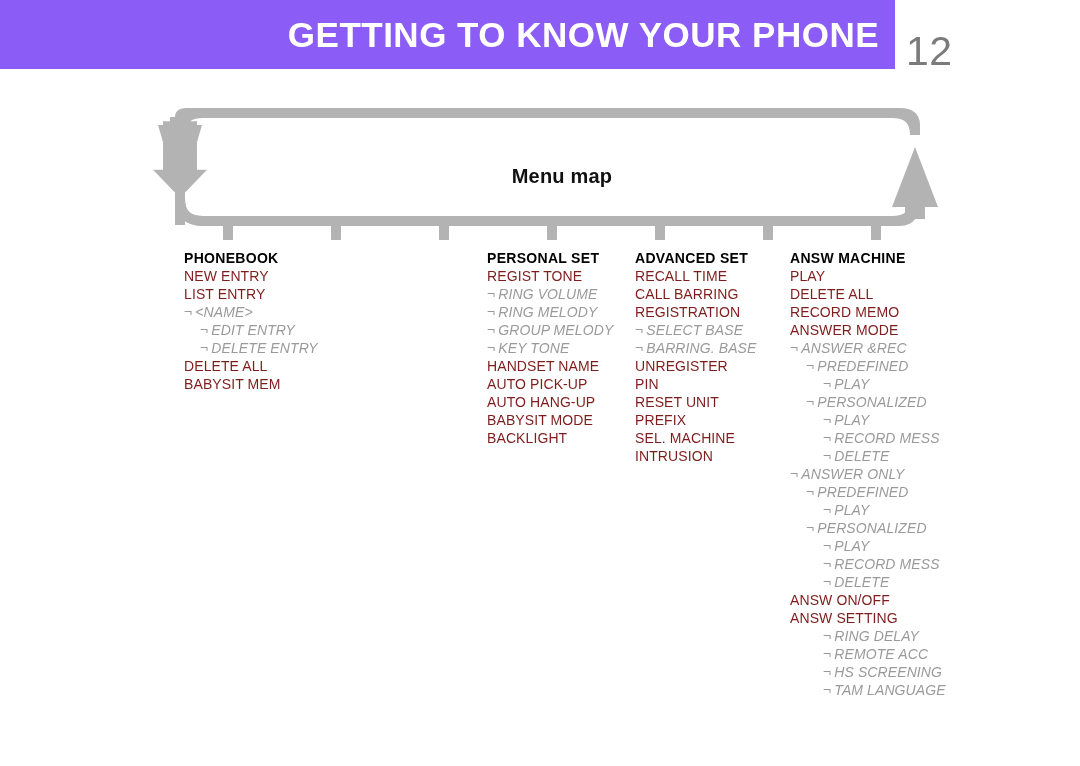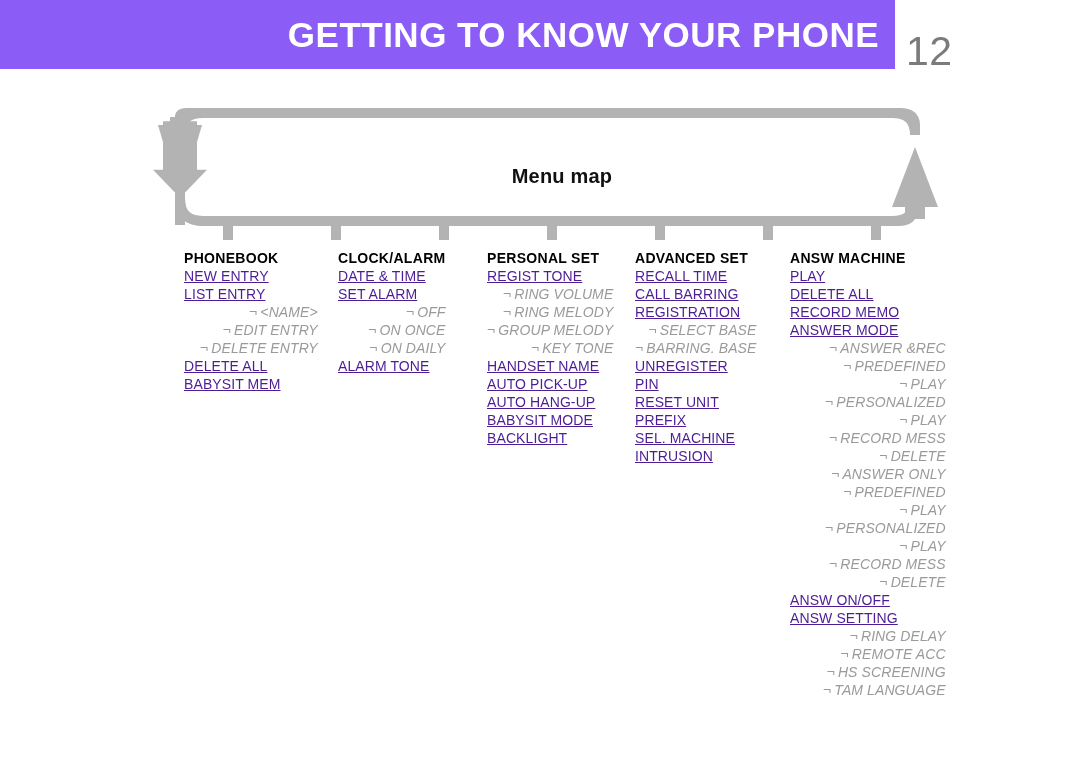--- a/index.html
+++ b/index.html
@@ -102,28 +102,26 @@
     height: 18px;
     letter-spacing: 0.1px;
   }
   .mi-head {
     font-weight: bold;
     color: #000000;
     letter-spacing: 0.3px;
   }
   .mi-main {
     font-weight: normal;
-    color: #4c1d95;
-    text-decoration: underline;
+    color: #7f1d1d;
   }
   .mi-sub {
     font-style: italic;
     color: #9a9a9a;
     font-weight: normal;
-    text-align: right;
   }
   .mi-sub .arr {
     font-style: normal;
     display: inline-block;
     margin-right: 3px;
   }
   .lvl-1 { padding-left: 0px; }
   .lvl-2 { padding-left: 16px; }
   .lvl-3 { padding-left: 33px; }
 </style>
@@ -184,29 +182,20 @@
 <div id="columns">
   <div class="column col-0">
       <span class="mi mi-head">PHONEBOOK</span>
       <span class="mi mi-main">NEW ENTRY</span>
       <span class="mi mi-main">LIST ENTRY</span>
       <span class="mi mi-sub lvl-1"><span class="arr">¬</span><span>&lt;NAME&gt;</span></span>
       <span class="mi mi-sub lvl-2"><span class="arr">¬</span><span>EDIT ENTRY</span></span>
       <span class="mi mi-sub lvl-2"><span class="arr">¬</span><span>DELETE ENTRY</span></span>
       <span class="mi mi-main">DELETE ALL</span>
       <span class="mi mi-main">BABYSIT MEM</span>
-    </div>
-  <div class="column col-1">
-      <span class="mi mi-head">CLOCK/ALARM</span>
-      <span class="mi mi-main">DATE &amp; TIME</span>
-      <span class="mi mi-main">SET ALARM</span>
-      <span class="mi mi-sub lvl-1"><span class="arr">¬</span><span>OFF</span></span>
-      <span class="mi mi-sub lvl-1"><span class="arr">¬</span><span>ON ONCE</span></span>
-      <span class="mi mi-sub lvl-1"><span class="arr">¬</span><span>ON DAILY</span></span>
-      <span class="mi mi-main">ALARM TONE</span>
     </div>
   <div class="column col-2">
       <span class="mi mi-head">PERSONAL SET</span>
       <span class="mi mi-main">REGIST TONE</span>
       <span class="mi mi-sub lvl-1"><span class="arr">¬</span><span>RING VOLUME</span></span>
       <span class="mi mi-sub lvl-1"><span class="arr">¬</span><span>RING MELODY</span></span>
       <span class="mi mi-sub lvl-1"><span class="arr">¬</span><span>GROUP MELODY</span></span>
       <span class="mi mi-sub lvl-1"><span class="arr">¬</span><span>KEY TONE</span></span>
       <span class="mi mi-main">HANDSET NAME</span>
       <span class="mi mi-main">AUTO PICK-UP</span>

